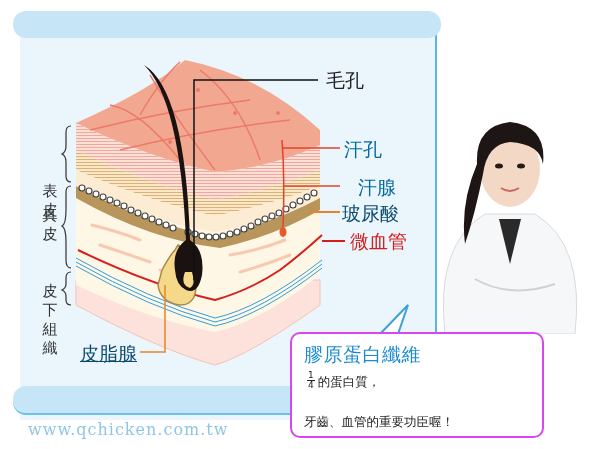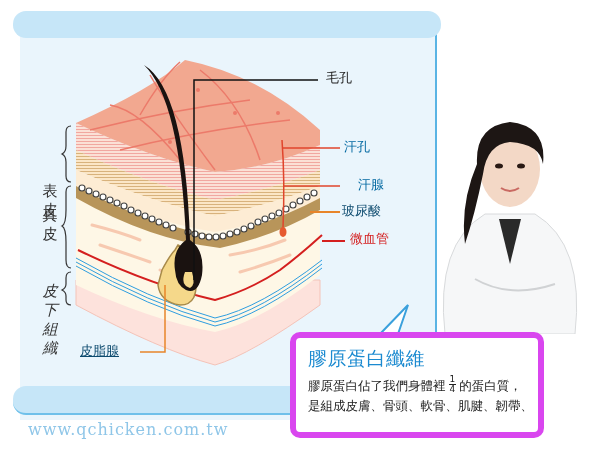--- a/index.html
+++ b/index.html
@@ -2,27 +2,27 @@
 <html><head>
 <meta charset="utf-8">
 <style>
   html, body { margin:0; padding:0; }
   body { width:600px; height:449px; background:#ffffff; position:relative; overflow:hidden; font-family:"DejaVu Sans", sans-serif; }
   .panel { position:absolute; left:20px; top:30px; width:415px; height:390px; background:#eaf5fc; border-right:2px solid #5ab4e4; }
   .bar-top { position:absolute; left:13px; top:11px; width:428px; height:27px; background:#c6e6f8; border-radius:13px; }
   .bar-bottom { position:absolute; left:13px; top:386px; width:290px; height:27px; background:#c6e6f8; border-radius:13px 0 0 13px; border-bottom:2px solid #6fc0ea; }
   .site-url { position:absolute; left:28px; top:420px; font-family:"DejaVu Serif", serif; font-size:16px; color:#8fc6e8; letter-spacing:1px; }
   svg.diagram { position:absolute; left:0; top:0; }
-  .lbl { position:absolute; font-size:13px; line-height:1; white-space:nowrap; }
+  .lbl { position:absolute; font-size:19px; line-height:1; white-space:nowrap; }
   .lbl-black { color:#222; }
   .lbl-red { color:#0369a1; }
   .lbl-orange { color:#0c4a6e; }
   .lbl-crimson { color:#d41f1f; }
   .vlabel { position:absolute; font-size:15px; color:#333; line-height:19px; width:16px; text-align:center; }
-  .callout { position:absolute; left:290px; top:332px; width:254px; height:106px; background:#fff; border:6px solid #d946ef; border-radius:10px; box-sizing:border-box; }
+  .callout { position:absolute; left:290px; top:332px; width:254px; height:106px; background:#fff; border:2px solid #d946ef; border-radius:10px; box-sizing:border-box; }
   .callout-title { position:absolute; left:12px; top:8px; font-size:19px; color:#1b8ad0; letter-spacing:0.5px; }
   .callout-body { position:absolute; left:12px; top:38px; font-size:12.5px; color:#222; line-height:20px; width:285px; }
   .frac { display:inline-block; vertical-align:middle; text-align:center; font-size:9px; line-height:9px; margin:0 3px; position:relative; top:-2px; }
   .frac span { display:block; }
   .frac .num { border-bottom:1px solid #222; padding:0 1px; }
   .person { position:absolute; left:425px; top:104px; width:170px; height:230px; }
 </style>
 </head>
 <body>
 
@@ -154,30 +154,31 @@
   <path d="M50 175 Q85 195 130 180" stroke="#d0d2d4" stroke-width="2" fill="none"></path>
   <ellipse cx="85" cy="65" rx="30" ry="38" fill="#f3d8c6"></ellipse>
   <path d="M52 60 Q50 22 85 18 Q122 22 118 60 Q115 40 85 38 Q62 40 58 70 Q50 110 40 140 Q35 100 52 60 Z" fill="#1d1614"></path>
   <ellipse cx="74" cy="62" rx="4" ry="2.5" fill="#2a1a14"></ellipse>
   <ellipse cx="96" cy="62" rx="4" ry="2.5" fill="#2a1a14"></ellipse>
   <path d="M76 84 Q85 90 94 84" stroke="#c96a62" stroke-width="2" fill="none"></path>
 </svg>
 
 <div class="vlabel" style="left:42px; top:134px; width:16px; word-break:break-all;margin-top:48px;">表皮</div>
 <div class="vlabel" style="left:42px; top:206px; width:16px; word-break:break-all;">真皮</div>
-<div class="vlabel" style="left:42px; top:282px; width:16px; word-break:break-all;font-style:italic;">皮下組織</div>
+<div class="vlabel" style="left:42px; top:282px; width:16px; word-break:break-all;">皮下組織</div>
 
 <div class="lbl lbl-black" style="left:326px; top:71px;">毛孔</div>
 <div class="lbl lbl-red" style="left:344px; top:140px;">汗孔</div>
 <div class="lbl lbl-red" style="left:358px; top:178px;">汗腺</div>
 <div class="lbl lbl-orange" style="left:342px; top:204px;">玻尿酸</div>
 <div class="lbl lbl-crimson" style="left:350px; top:232px;">微血管</div>
 <div class="lbl lbl-orange" style="left:80px; top:344px;text-decoration:underline;">皮脂腺</div>
 
 <div class="callout">
   <div class="callout-title">膠原蛋白纖維</div>
   <div class="callout-body">
-    <span>膠原蛋白佔了我們身體裡</span><span class="frac"><span class="num">1</span><span>4</span></span><span>的蛋白質，</span><br>
-    <span>是組成皮膚、骨頭、軟骨、肌腱、韌帶、</span><br>
+    <span class="frac"><span class="num">1</span><span>4</span></span><span>的蛋白質，</span><br>
+    <br>
+    <span>牙齒、血管的重要功臣喔！</span>
   </div>
 </div>
 
 <div class="site-url">www.qchicken.com.tw</div>
 
 </body></html>

